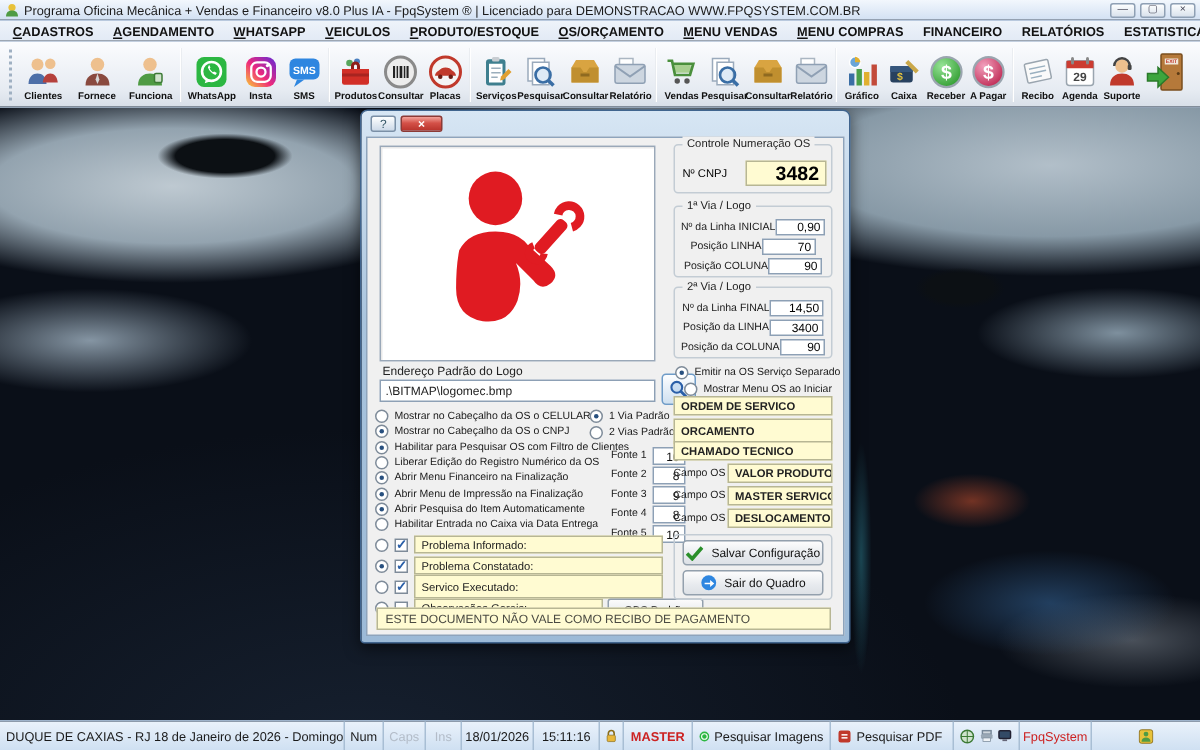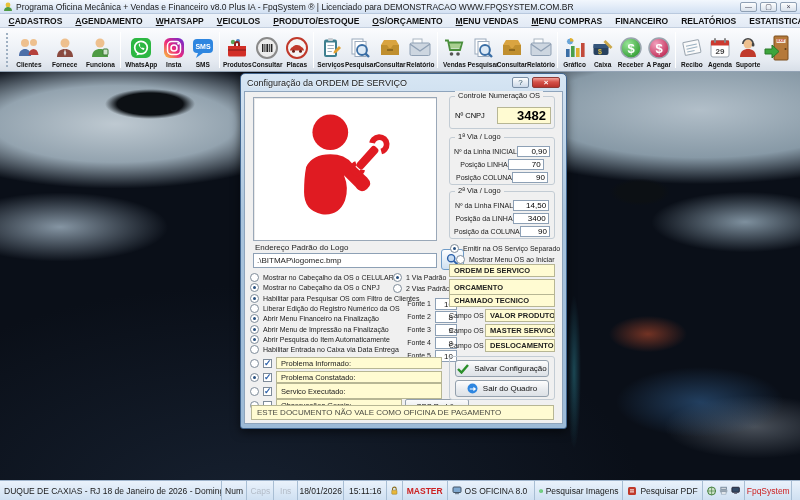--- a/index.html
+++ b/index.html
@@ -463,21 +463,20 @@
             <circle cx="23.5" cy="16" r="1" fill="#5a3a16"></circle>
             <path d="M3 16h7v-4l7 6.5-7 6.5v-4H3z" fill="#3da53d" stroke="#2a7a2a"></path>
           </svg></span>
     </div>
   </div>
 
   <div class="desktop">
 
     <div class="dialog">
       <div class="dlg-titlebar">
-        <span class="dlg-title">Configuração da ORDEM DE SERVIÇO</span>
         <span class="dlg-help">?</span>
         <span class="dlg-close">×</span>
       </div>
 
       <div class="dlg-client">
 
         <div class="logo-box">
           <svg width="126" height="126" viewBox="0 0 120 120">
             <circle cx="46" cy="25" r="17" fill="#e01b22"></circle>
             <path d="M23 58 Q29 46 46 46 Q60 46 67 55 L81 68 Q87 74 81 79 Q75 84 70 77 L59 66 Q64 78 60 90 Q54 105 38 103 Q21 100 21 82 Q21 68 23 58 Z" fill="#e01b22"></path>
@@ -566,21 +565,21 @@
             <span class="chk on"></span>
             <div class="yfield" style="position:static;flex:1;height:16px;">Servico Executado:</div>
           </div>
         <div class="opt-row" style="left:5px;top:308px;width:152px;">
             <span class="radio"></span>
             <span class="chk"></span>
             <div class="yfield" style="position:static;flex:1;height:12px;">Observações Gerais:</div>
           </div>
         <div class="obs-btn" style="left:160px;top:307px;">OBS Padrão</div>
 
-        <div class="warn" style="top:313px;">ESTE DOCUMENTO NÃO VALE COMO OFICINA DE PAGAMENTO</div>
+        <div class="warn" style="top:313px;">ESTE DOCUMENTO NÃO VALE COMO RECIBO DE PAGAMENTO</div>
 
         <div class="gbox" style="left:204px;top:4px;width:106px;height:33px;">
           <span class="gtitle">Controle Numeração OS</span>
           <span class="glbl" style="position:absolute;left:5px;top:14px;font-size:7.5px;">Nº CNPJ</span>
         </div>
         <div class="big-num" style="left:252px;top:15px;width:54px;height:17px;">3482</div>
 
         <div class="gbox" style="left:204px;top:45px;width:106px;height:48px;">
           <span class="gtitle">1ª Via / Logo</span>
           <div class="grow" style="top:8px;">
@@ -659,27 +658,20 @@
     <div class="seg gray" style="width:24px;justify-content:center;">Ins</div>
     <div class="seg" style="width:48px;justify-content:center;">18/01/2026</div>
     <div class="seg" style="width:44px;justify-content:center;">15:11:16</div>
     <div class="seg" style="width:16px;justify-content:center;">
       <svg width="9" height="11" viewBox="0 0 9 11">
           <path d="M2 5V3.5a2.5 2.5 0 0 1 5 0V5" fill="none" stroke="#8a6d1a" stroke-width="1.4"></path>
           <rect x="1" y="5" width="7" height="5.5" rx="1" fill="#e8b73a" stroke="#8a6d1a" stroke-width=".6"></rect>
         </svg>
     </div>
     <div class="seg red" style="width:46px;justify-content:center;">MASTER</div>
-    <div class="seg" style="width:90px;">
-      <svg width="10" height="9" viewBox="0 0 10 9">
-          <rect x="1" y="1" width="8" height="5.5" rx="1" fill="#7fa8d0" stroke="#456"></rect>
-          <rect x="3" y="7" width="4" height="1.2" fill="#789"></rect>
-        </svg>
-      <span>OS OFICINA 8.0</span>
-    </div>
     <div class="seg" style="width:92px;">
       <svg width="10" height="10" viewBox="0 0 10 10">
           <circle cx="5" cy="5" r="4.5" fill="#2cb742"></circle>
           <circle cx="5" cy="5" r="2.6" fill="none" stroke="#fff" stroke-width="1"></circle>
         </svg>
       <span>Pesquisar Imagens</span>
     </div>
     <div class="seg" style="width:82px;">
       <svg width="10" height="10" viewBox="0 0 10 10">
           <rect x="1" y="1" width="8" height="8" rx="1.5" fill="#c0392b"></rect>

